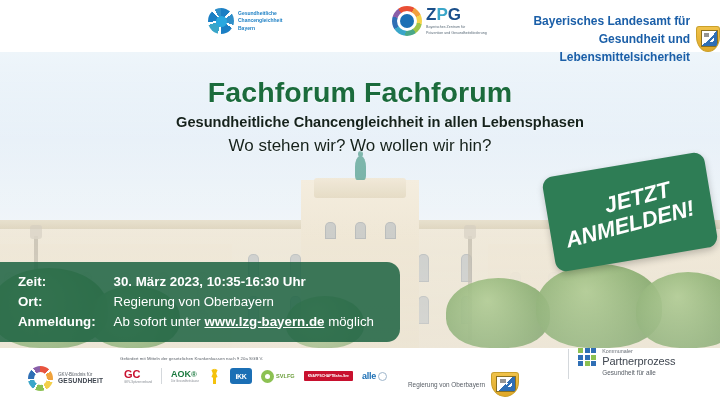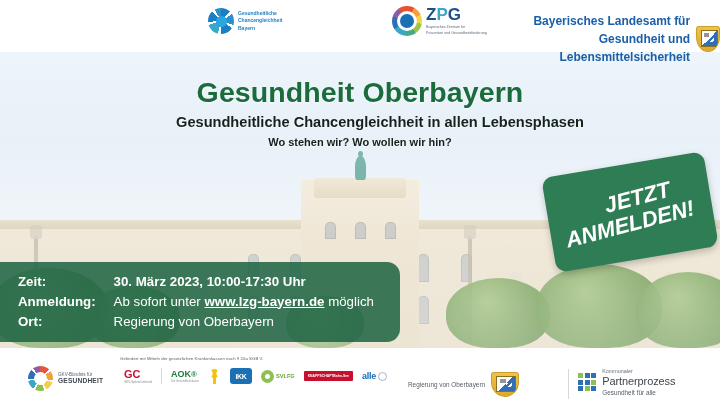--- a/index.html
+++ b/index.html
@@ -104,21 +104,21 @@
      background:linear-gradient(rgba(255,255,255,.55) 0%, rgba(255,255,255,.18) 30%,
                 rgba(255,255,255,.10) 62%, rgba(255,255,255,.30) 100%);}
 
   
   .title{position:absolute;left:0;top:24px;width:720px;text-align:center;
      font-size:28.5px;font-weight:bold;color:#1b6b3c;letter-spacing:.1px;
      text-shadow:0 1px 2px rgba(255,255,255,.65);}
   .sub1{position:absolute;left:0;top:62px;width:720px;text-align:center;
      font-size:14.6px;font-weight:bold;color:#15221c;text-shadow:0 1px 2px rgba(255,255,255,.6);padding-left:20px;}
   .sub2{position:absolute;left:0;top:84px;width:720px;text-align:center;
-     font-size:11px;font-weight:bold;color:#15221c;text-shadow:0 1px 2px rgba(255,255,255,.6);}
+     font-size:17px;font-weight:normal;color:#15221c;text-shadow:0 1px 2px rgba(255,255,255,.6);}
 
   
   .cta{position:absolute;left:548px;top:164px;width:164px;height:96px;
      background:#2e7d55;border-radius:11px;transform:rotate(-9.5deg);
      box-shadow:0 3px 7px rgba(0,0,0,.22);display:flex;flex-direction:column;
      align-items:center;justify-content:center;}
   .cta span{display:block;color:#fff;font-weight:bold;font-style:italic;
      line-height:1.08;text-align:center;white-space:nowrap;}
   .cta .l1{font-size:22px;transform:rotate(-5deg) translateX(10px);}
   .cta .l2{font-size:22px;transform:rotate(-5deg) translateX(-2px);}
@@ -169,21 +169,21 @@
   .svlfg-ring::after{content:"";position:absolute;inset:4px;border-radius:50%;background:#fff;}
   .svlfg span{font-size:5.6px;font-weight:bold;color:#6b9e3a;margin-left:2px;}
   .knapp{background:#c8102e;color:#fff;font-size:3.4px;font-weight:bold;
      padding:3px 4px;border-radius:1px;line-height:1.35;text-align:center;}
   .vdek{font-size:9px;font-weight:bold;color:#1b6fb5;letter-spacing:-.2px;display:flex;align-items:center;}
   .vdek::after{content:"";width:7px;height:7px;border:1px solid #9fb6cc;border-radius:50%;margin-left:2px;}
 
   .rvo{position:absolute;left:408px;top:24px;display:flex;align-items:center;}
   .rvo span{font-size:6.4px;color:#5a6068;margin-right:6px;}
 
-  .kpp{position:absolute;left:578px;top:20px;display:flex;align-items:center;}
+  .kpp{position:absolute;left:578px;top:0;display:flex;}
   .kpp-sep{position:absolute;left:-10px;top:1px;width:1px;height:30px;background:#d4d8dc;}
   .kpp-grid{display:grid;grid-template-columns:repeat(3,5px);grid-template-rows:repeat(3,5px);
      gap:1.6px;margin-right:6px;}
   .kpp-grid i{background:#2f6fb5;display:block;}
   .kpp-grid i.g{background:#8cc152;}
   .kpp-txt{line-height:1.25;}
   .kpp-txt .t1{font-size:5.4px;color:#6a7078;}
   .kpp-txt .t2{font-size:11px;color:#3f4650;letter-spacing:-.1px;}
   .kpp-txt .t3{font-size:6.4px;color:#5a6068;}
 </style>
@@ -307,46 +307,46 @@
     <div class="trees">
       <div class="tree" style="left:-10px;width:118px;height:80px;"></div>
       <div class="tree" style="left:88px;width:92px;height:62px;"></div>
       <div class="tree" style="left:286px;width:78px;height:52px;opacity:.75;"></div>
       <div class="tree" style="left:446px;width:104px;height:70px;"></div>
       <div class="tree" style="left:536px;width:126px;height:84px;"></div>
       <div class="tree" style="left:636px;width:104px;height:76px;"></div>
     </div>
     <div class="haze"></div>
 
-    <div class="title">Gesundheit Oberbayern</div>
+    <div class="title">Fachforum Fachforum</div>
     <div class="sub1">Gesundheitliche Chancengleichheit in allen Lebensphasen</div>
     <div class="sub2">Wo stehen wir? Wo wollen wir hin?</div>
   </div>
 
   <div class="cta">
     <span class="l1">JETZT</span>
     <span class="l2">ANMELDEN!</span>
   </div>
 
   <div class="band">
     <table>
       <tbody>
           <tr>
         <td class="lbl">Zeit:</td>
         <td class="val">
-          <b>30. März 2023, 10:00-17:30 Uhr</b>
+          <b>30. März 2023, 10:35-16:30 Uhr</b>
         </td>
+      </tr>
+      <tr>
+        <td class="lbl">Ort:</td>
+        <td class="val">Regierung von Oberbayern</td>
       </tr>
       <tr>
         <td class="lbl">Anmeldung:</td>
         <td class="val"><span>Ab sofort unter </span><span class="link">www.lzg-bayern.de</span><span> möglich</span></td>
-      </tr>
-      <tr>
-        <td class="lbl">Ort:</td>
-        <td class="val">Regierung von Oberbayern</td>
       </tr>
     </tbody>
       </table>
   </div>
 
   <div class="footer">
 
     <div class="fund">Gefördert mit Mitteln der gesetzlichen Krankenkassen nach § 20a SGB V.</div>
 
     <div class="gkv">

